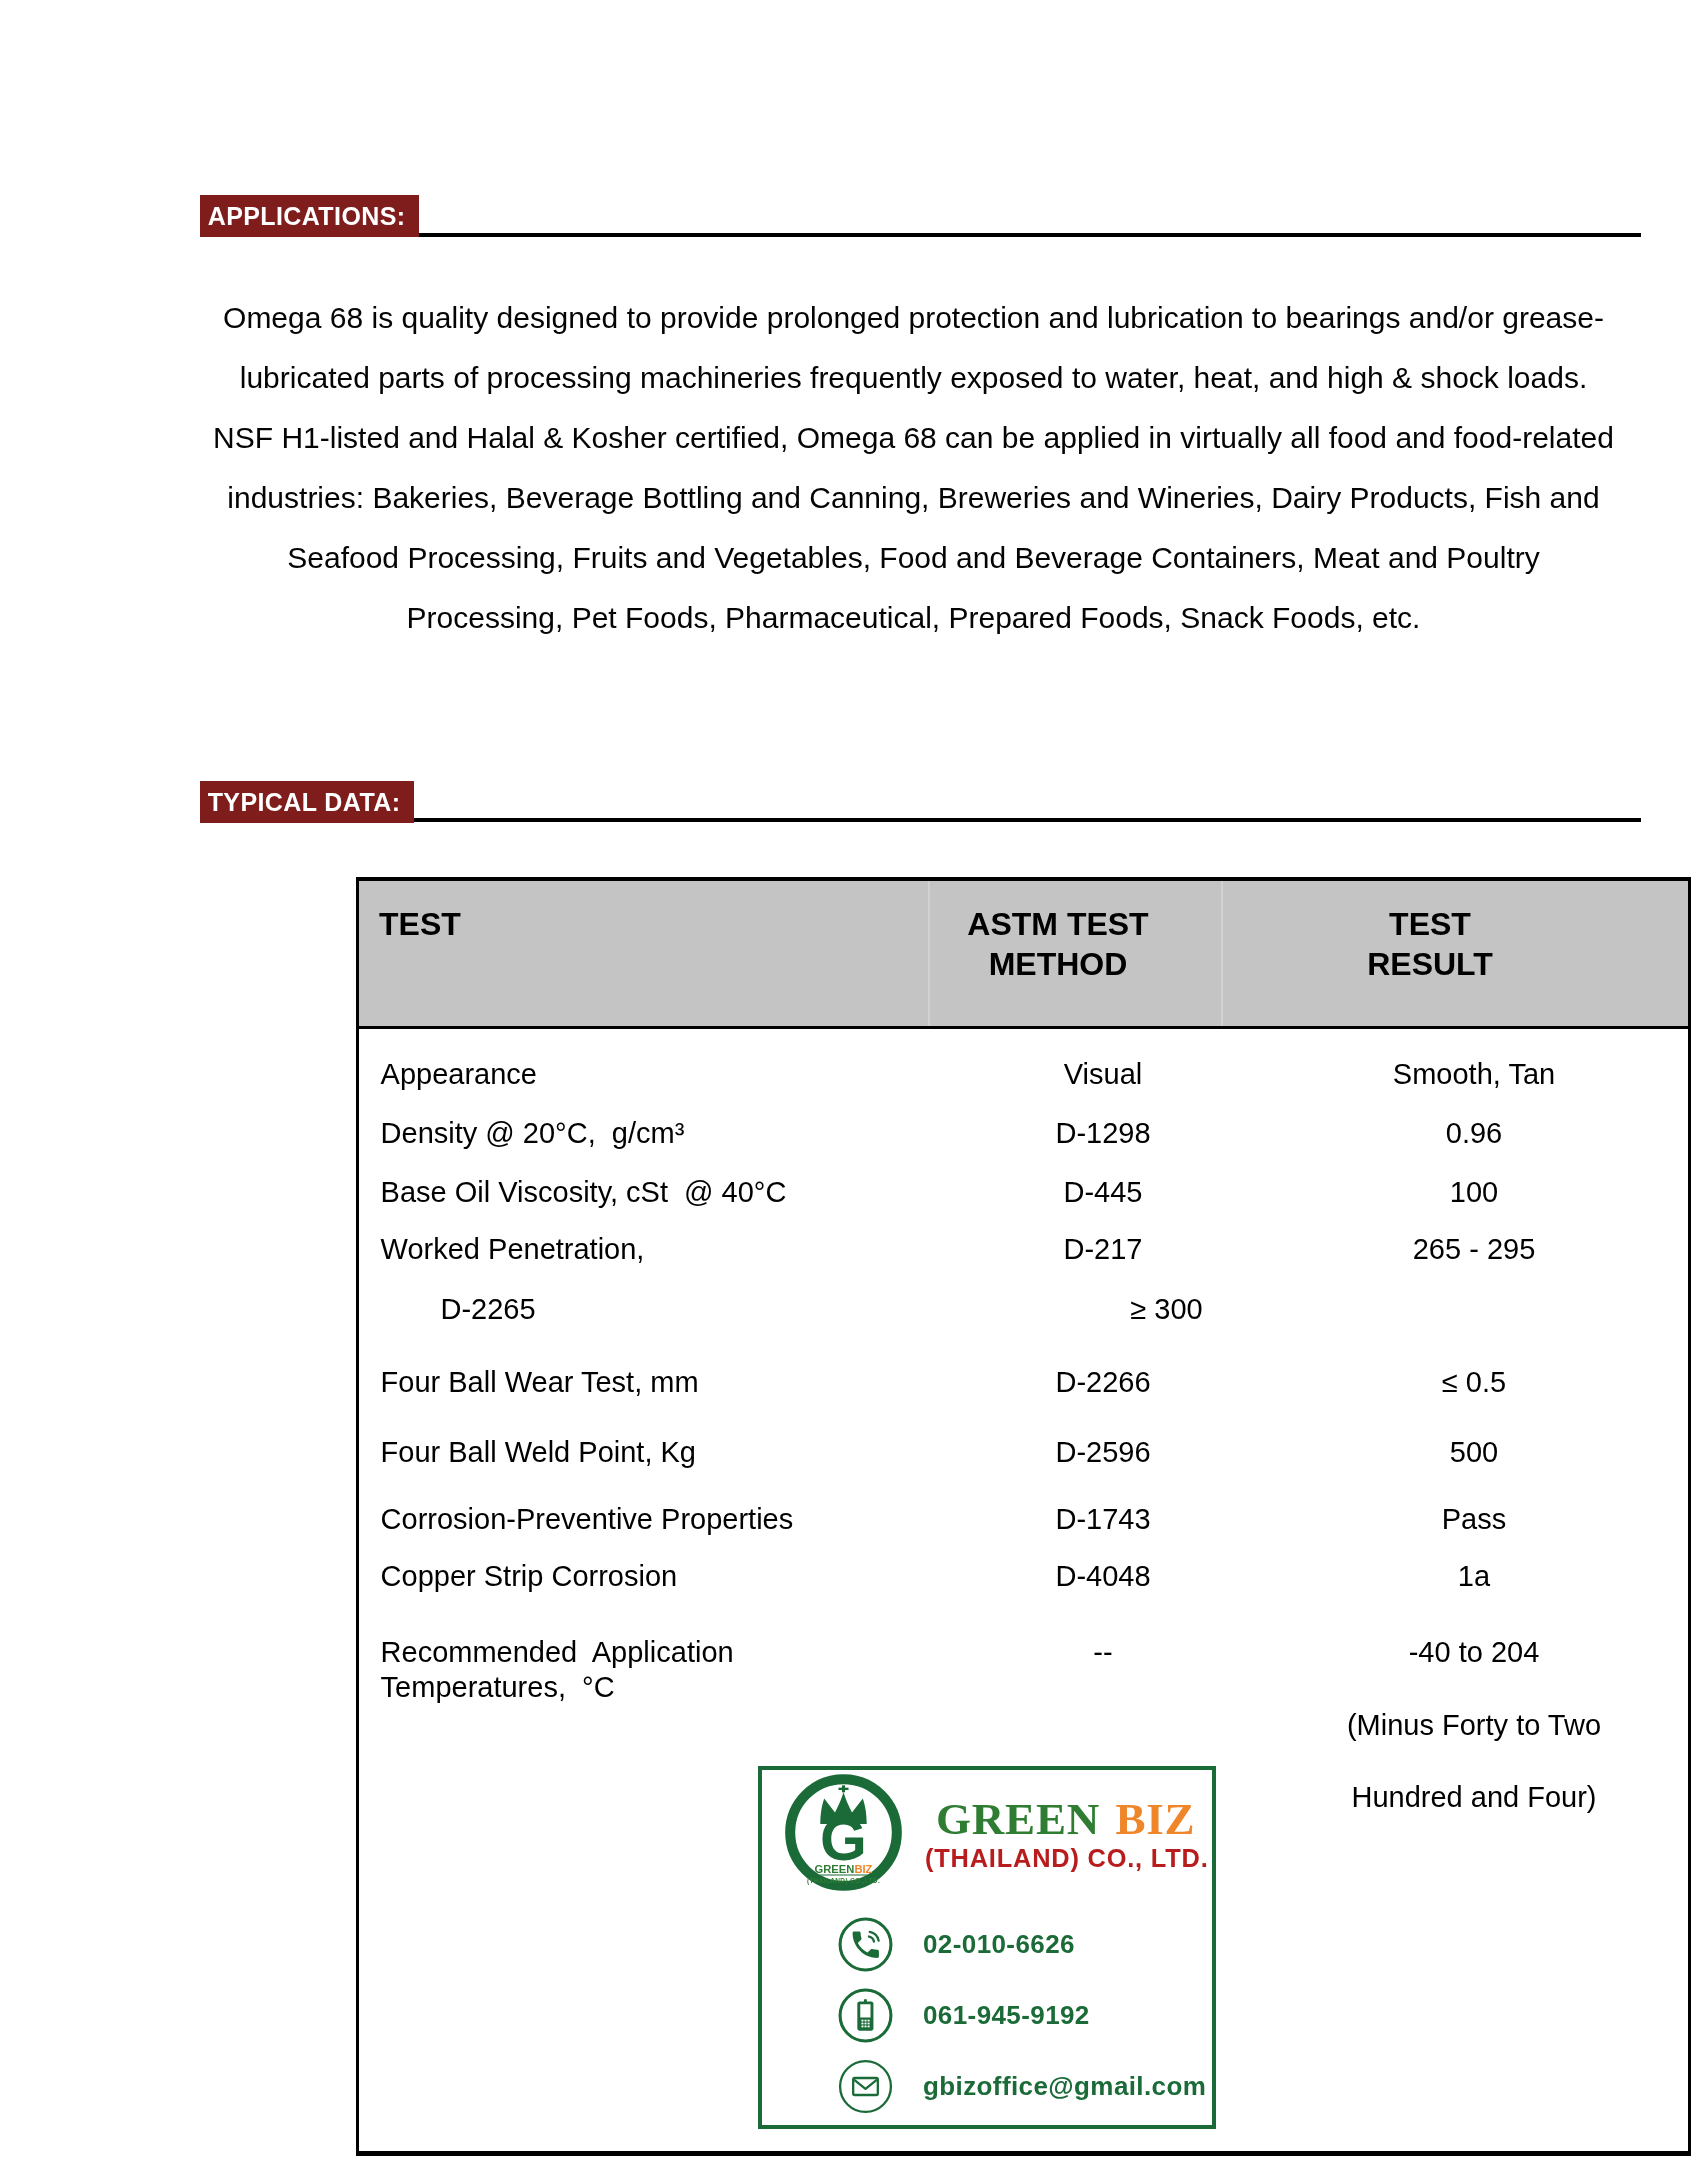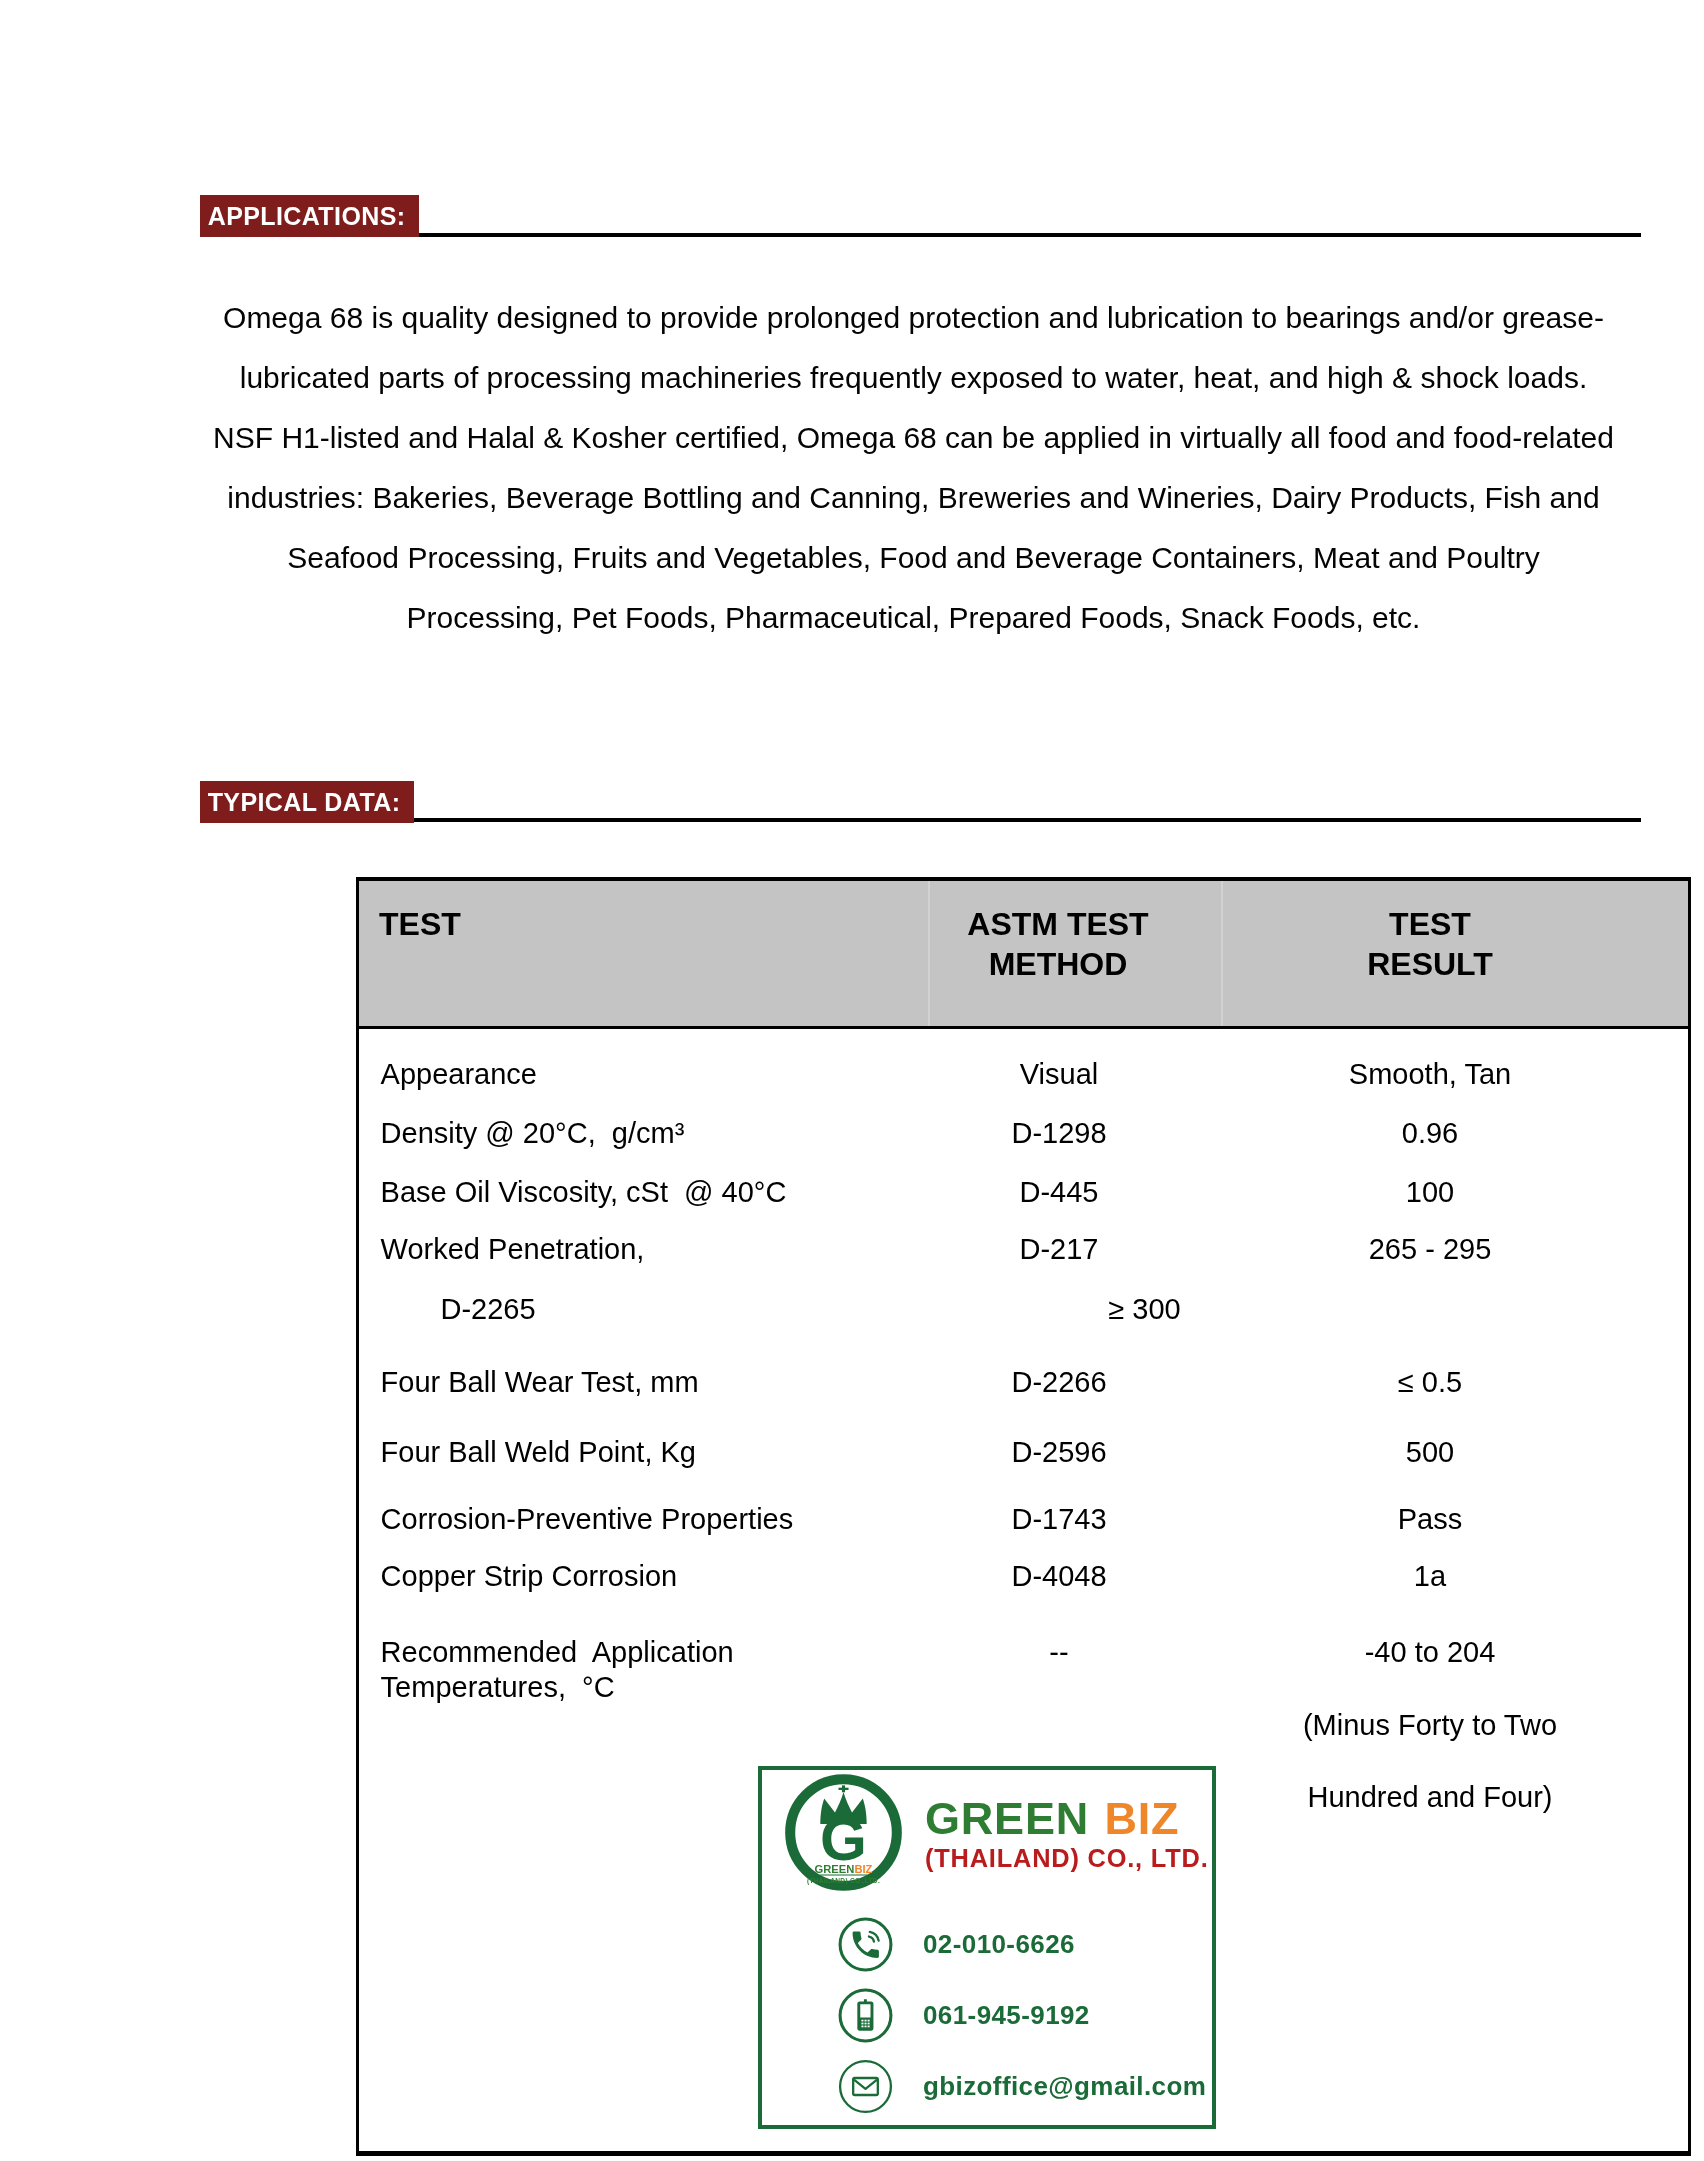--- a/index.html
+++ b/index.html
@@ -38,35 +38,35 @@
   }
   .th{
     box-sizing:border-box;padding-top:23px;
     font-weight:bold;font-size:32px;line-height:40px;
     white-space:pre-wrap;background:#c4c4c4;
   }
   .th1{width:571px;padding-left:20px;border-right:2.3px solid #d2d2d2;}
   .th2{width:293px;text-align:center;padding-right:35px;border-right:2.3px solid #d2d2d2;}
   .th3{flex:1;text-align:center;padding-right:51px;}
   .tbody{font-size:29px;}
-  .t-row{display:flex;line-height:35px;}
+  .t-row{display:flex;line-height:35px;gap:44px;}
   .td1{box-sizing:border-box;width:571px;padding-left:21.6px;white-space:pre-wrap;}
   .td2{box-sizing:border-box;width:293px;text-align:center;padding-right:35px;}
   .td3{box-sizing:border-box;flex:1;text-align:center;padding-right:51px;}
   .mt36{margin-top:28px;} .mt31{margin-top:24px;} .mt29{margin-top:22.3px;}
   .mt32{margin-top:25px;} .mt49{margin-top:38px;} .mt46{margin-top:35px;}
   .mt41{margin-top:32px;} .mt50{margin-top:22px;} .mt53{margin-top:41px;}
   .mt04{margin-top:3.1px;}  .mt48{margin-top:37px;}
   
   .vendor-card{
     position:absolute;left:758px;top:1766px;width:458px;height:363px;
     border:4.6px solid #1b6b38;background:#fff;box-sizing:border-box;
   }
   .logo-svg{position:absolute;left:21.6px;top:3.1px;}
-  .brand{position:absolute;left:163px;top:26px;line-height:46px;white-space:nowrap;}
+  .brand{position:absolute;left:174px;top:26px;line-height:46px;white-space:nowrap;font-family:Liberation Serif, serif;}
   .brand .g{color:#2e7d32;font-weight:bold;font-size:45px;letter-spacing:0.8px;}
   .brand .o{color:#f0862a;font-weight:bold;font-size:45px;margin-left:15.4px;letter-spacing:0.8px;}
   .company{
     position:absolute;left:163px;top:74px;
     color:#b91c1c;font-weight:bold;font-size:25.4px;letter-spacing:0.8px;white-space:nowrap;
   }
   .contacts{position:absolute;left:75px;top:146px;}
   .contact-row{display:flex;align-items:center;height:57px;margin-bottom:14px;}
   .contact-row .num{
     margin-left:29px;color:#1b6b38;font-weight:bold;font-size:26px;letter-spacing:0.4px;

